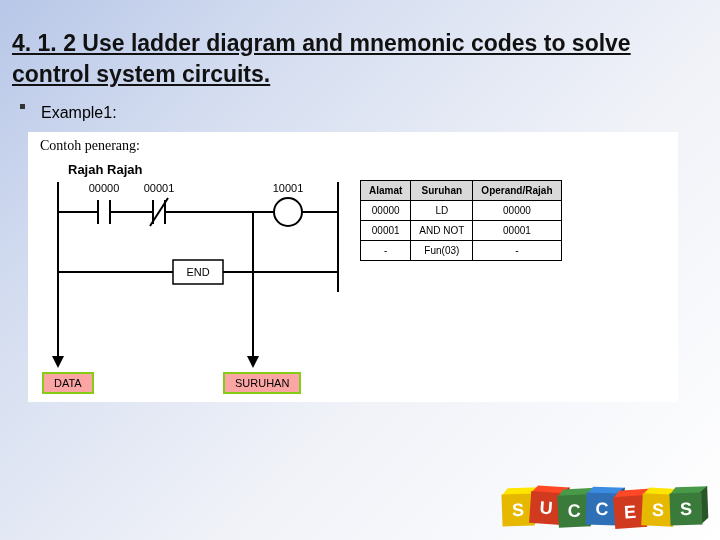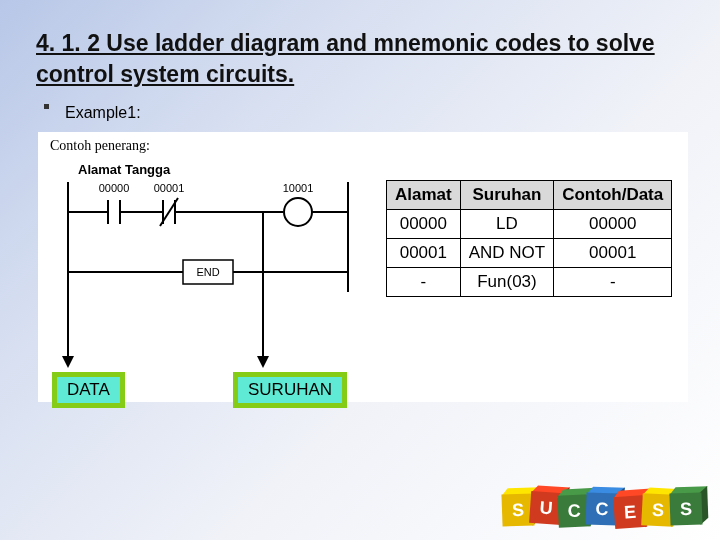--- a/index.html
+++ b/index.html
@@ -1,27 +1,27 @@
 <!DOCTYPE html>
 <html><head>
 <meta charset="utf-8">
 <style>
   html,body{margin:0;padding:0;width:720px;height:540px;font-family:Arial,Helvetica,sans-serif;background:linear-gradient(135deg,#b8c7e8 0%,#d4ddf0 25%,#f0f2f8 60%,#ffffff 100%);overflow:hidden;position:relative}
-  .slide{padding:28px 30px 0 36px;box-sizing:border-box;height:100%}
+  .slide{padding:28px 30px 0 12px;box-sizing:border-box;height:100%}
   .title{font-size:23px;font-weight:bold;text-decoration:underline;color:#111;line-height:1.35;margin-bottom:14px}
   .bullet-row{display:flex;align-items:flex-start;font-size:16px;margin:8px 0 10px 8px}
   .bullet-dot{width:5px;height:5px;background:#333;border-radius:0;margin-right:16px}
   .example-lbl{color:#000}
-  .panel{background:#fff;margin-left:2px;width:650px;height:270px;position:relative;border:0}
+  .panel{background:#fff;margin-left:16px;width:650px;height:270px;position:relative;border:0}
   .contoh{position:absolute;left:12px;top:6px;font-family:'Times New Roman',serif;font-size:14px}
   .rajah{position:absolute;left:40px;top:30px;font-weight:bold;font-size:13px}
   svg.ladder{position:absolute;left:10px;top:50px}
   .lbl{font-size:11px;font-family:Arial}
-  .databox,.suruhanbox{position:absolute;border:5px solid #84cc16;background:#5eead4;font-size:17px;padding:3px 10px}
-  .mnemonic{position:absolute;left:348px;top:48px;border-collapse:collapse;font-size:17px}
+  .databox,.suruhanbox{position:absolute;border:2px solid #84cc16;background:#fca5a5;font-size:11px;padding:3px 10px}
+  .mnemonic{position:absolute;left:332px;top:48px;border-collapse:collapse;font-size:10px}
   .mnemonic th,.mnemonic td{border:1px solid #000;padding:4px 8px;text-align:center}
   .mnemonic th{background:#d9d9d9;font-weight:bold}
   .mnemonic td{background:#fff}
   .blocks{position:absolute;right:18px;bottom:14px;display:flex}
   .cube{width:32px;height:32px;margin-left:-4px;position:relative;transform:rotate(-2deg)}
   .cube .top{position:absolute;width:32px;height:8px;top:-6px;left:3px;transform:skewX(-40deg);filter:brightness(1.25)}
   .cube .side{position:absolute;width:8px;height:32px;right:-6px;top:-3px;transform:skewY(-40deg);filter:brightness(.7)}
   .cube .face{position:absolute;width:32px;height:32px;display:flex;align-items:center;justify-content:center;color:#fff;font-weight:bold;font-size:18px;font-family:Arial}
   .c1 .face,.c1 .top,.c1 .side{background:#e7b800}
   .c2 .face,.c2 .top,.c2 .side{background:#d03a1e}
@@ -42,21 +42,21 @@
 
 <div class="slide">
   <div class="title">4. 1. 2 Use ladder diagram and mnemonic codes to solve control system circuits.</div>
   <div class="bullet-row">
     <span class="bullet-dot"></span>
     <span class="example-lbl">Example1:</span>
   </div>
 
   <div class="panel">
     <div class="contoh">Contoh penerang:</div>
-    <div class="rajah">Alamat Tangga</div>
+    <div class="rajah">Rajah Rajah</div>
 
     <svg class="ladder" width="330" height="210">
 
       <line x1="20" y1="0" x2="20" y2="160" stroke="#000" stroke-width="2"></line>
       <line x1="300" y1="0" x2="300" y2="110" stroke="#000" stroke-width="2"></line>
 
       <line x1="20" y1="30" x2="60" y2="30" stroke="#000" stroke-width="2"></line>
 
       <line x1="60" y1="18" x2="60" y2="42" stroke="#000" stroke-width="2"></line>
       <line x1="72" y1="18" x2="72" y2="42" stroke="#000" stroke-width="2"></line>
@@ -86,21 +86,21 @@
     </svg>
 
     <div class="databox" style="left:14px;top:240px">DATA</div>
     <div class="suruhanbox" style="left:195px;top:240px">SURUHAN</div>
 
     <table class="mnemonic">
       <thead>
           <tr>
         <th>Alamat</th>
         <th>Suruhan</th>
-        <th>Contoh/Data</th>
+        <th>Operand/Rajah</th>
       </tr>
         </thead>
       <tbody>
         <tr>
             <td>00000</td>
             <td>LD</td>
             <td>00000</td>
           </tr>
         <tr>
             <td>00001</td>

